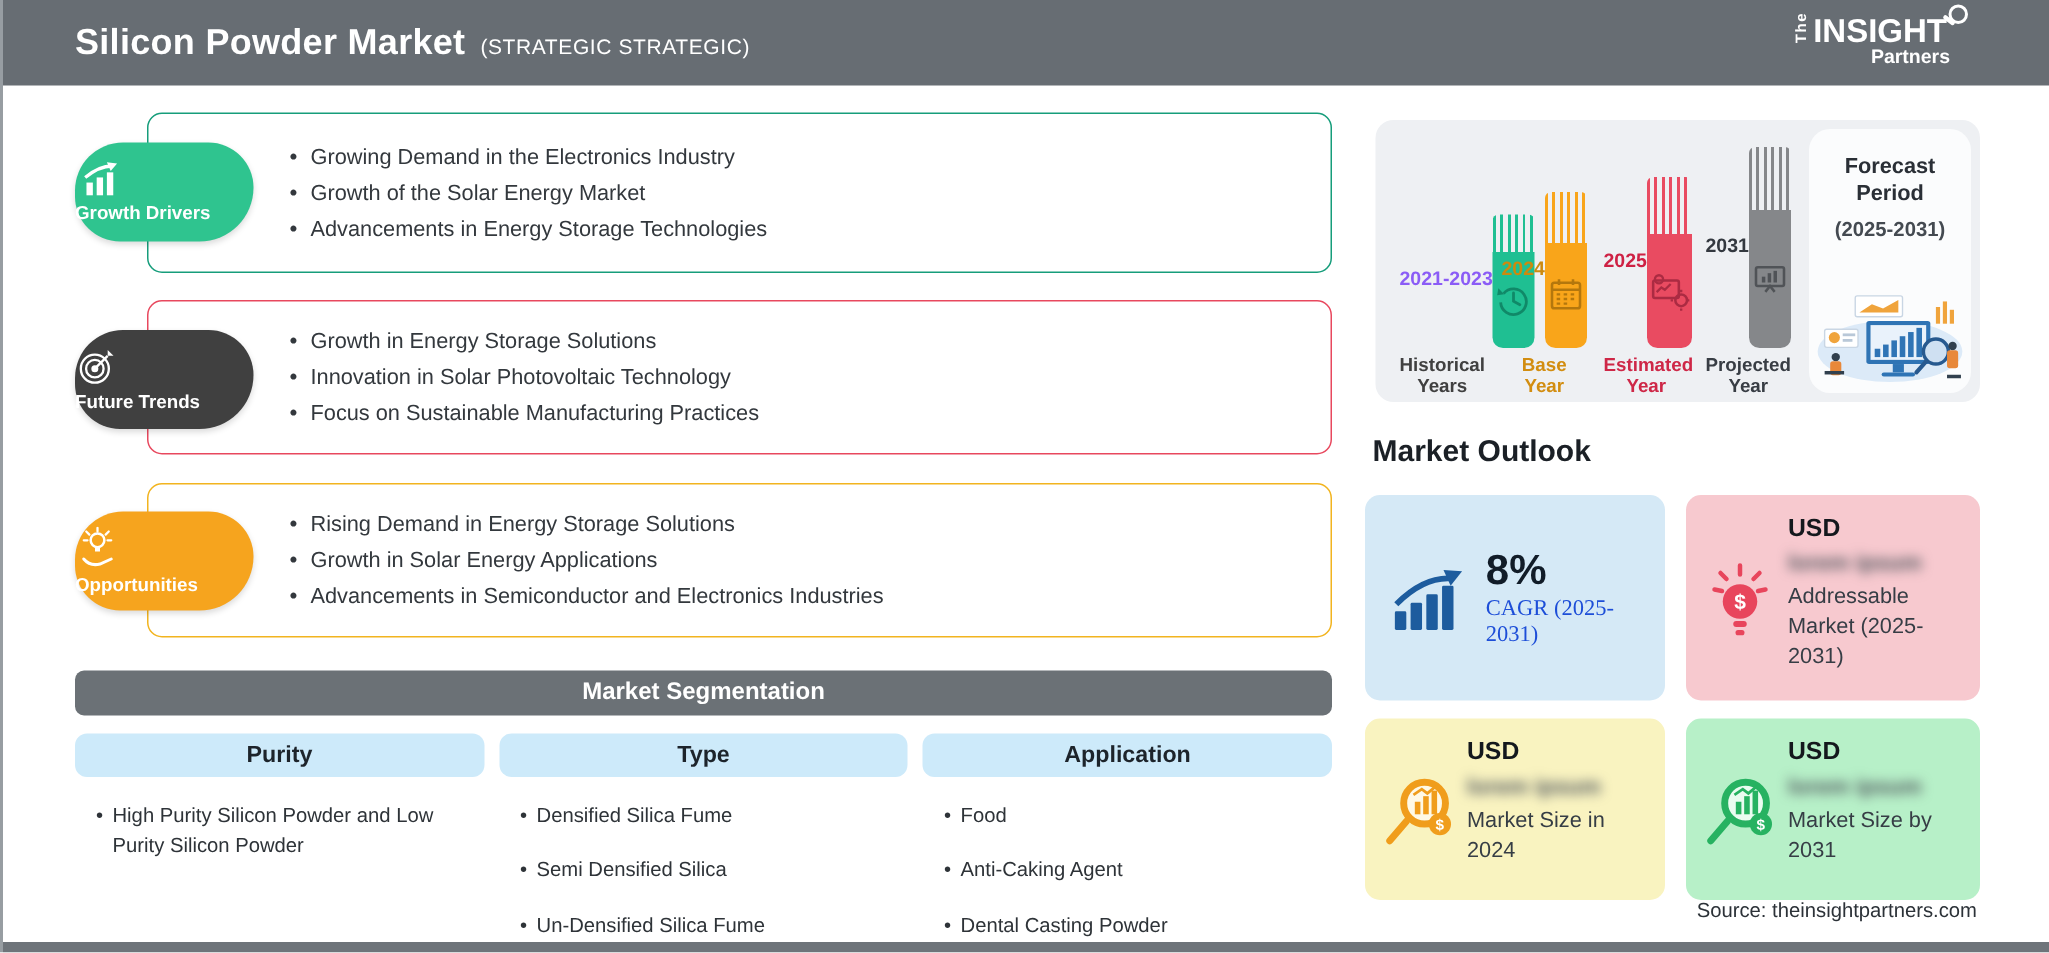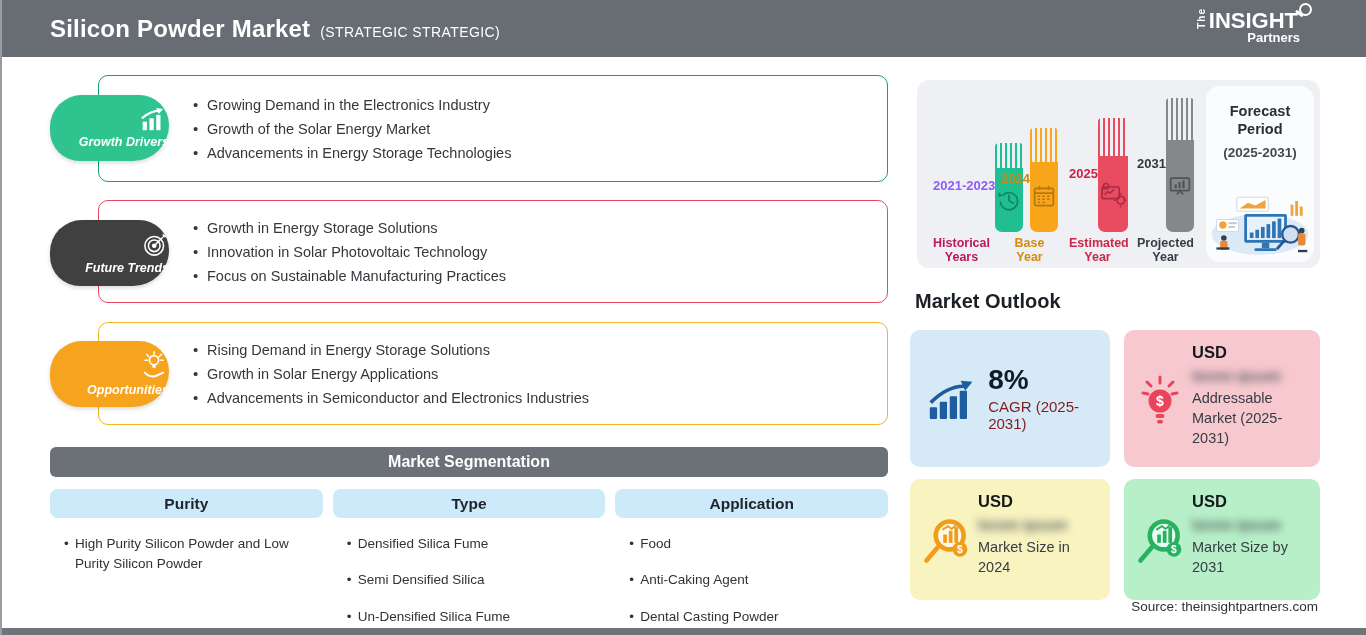--- a/index.html
+++ b/index.html
@@ -25,21 +25,21 @@
   .row-drivers { top:75px; height:107px; }
   .row-trends { top:200px; height:103px; }
   .row-opps { top:322px; height:103px; }
   .section-box { position:absolute; left:48px; right:0; top:0; bottom:0; border-radius:10px; background:#fff; display:flex; align-items:center; }
   .box-drivers { border:1.6px solid #169d7b; }
   .box-trends { border:1.6px solid #e8485e; }
   .box-opps { border:1.6px solid #f2b41f; }
   .section-box ul { list-style:none; padding-left:108px; }
   .section-box li { font-size:14.5px; color:#33383d; margin:8px 0; position:relative; }
   .section-box li::before { content:"•"; position:absolute; left:-14px; top:-1px; color:#33383d; font-size:15px; }
-  .badge { position:absolute; left:0; width:119px; height:66px; border-radius:32px 30px 36px 30px; display:flex; flex-direction:column; align-items:flex-end; justify-content:center; gap:2px; color:#fff; box-shadow:0 2px 4px rgba(0,0,0,.15);font-style:italic; }
+  .badge { position:absolute; left:0; width:119px; height:66px; border-radius:32px 30px 36px 30px; display:flex; flex-direction:column; align-items:flex-start; justify-content:center; gap:2px; color:#fff; box-shadow:0 2px 4px rgba(0,0,0,.15); }
   .badge-drivers { top:20px; background:#2fc48f; }
   .badge-trends { top:20px; background:#404040; }
   .badge-opps { top:19px; background:#f6a41e; }
   .badge-label { font-size:12.5px; font-weight:bold; }
 
   
   .seg-bar { position:absolute; left:48px; top:447px; width:838px; height:30px; background:#6b7176; border-radius:6px; display:flex; align-items:center; justify-content:center; color:#fff; font-size:16px; font-weight:bold; }
   .seg-cols { position:absolute; left:48px; top:489px; width:838px; display:flex; gap:10px; }
   .seg-col { flex:1; }
   .seg-head { height:29px; background:#cdeafa; border-radius:8px; display:flex; align-items:center; justify-content:center; font-size:15.5px; font-weight:bold; color:#1d242b; }
@@ -60,21 +60,21 @@
   .forecast-card { position:absolute; right:6px; top:6px; width:108px; height:176px; background:#fbfcfd; border-radius:14px; display:flex; flex-direction:column; align-items:center; padding-top:16px; }
   .forecast-title { font-size:14.5px; font-weight:bold; color:#2a2f36; text-align:center; line-height:1.25; }
   .forecast-range { font-size:13.5px; font-weight:bold; color:#444a51; margin-top:7px; }
   .forecast-illu { margin-top:auto; margin-bottom:4px; }
 
   
   .outlook-title { position:absolute; left:913px; top:290px; font-size:20px; font-weight:bold; color:#1b2026; }
   .card { position:absolute; border-radius:10px; }
   .card-blue { left:908px; top:330px; width:200px; height:137px; background:#d5e9f6; display:flex; align-items:center; padding-left:18px; gap:13px; }
   .cagr-value { font-size:28px; font-weight:bold; color:#111c28; line-height:1.1; }
-  .cagr-label { font-size:15px; color:#7f1d1d; margin-top:2px; }
+  .cagr-label { font-size:15px; color:#1d4ed8; margin-top:2px;font-family:Liberation Serif, serif; }
   .card-side { display:flex; padding:13px 12px 10px 10px; gap:6px; }
   .card-pink { left:1122px; top:330px; width:196px; height:137px; background:#f7c9cf; }
   .card-yellow { left:908px; top:479px; width:200px; height:121px; background:#f9f3c0; }
   .card-green { left:1122px; top:479px; width:196px; height:121px; background:#b7f0c8; }
   .card-icon-col { width:52px; display:flex; align-items:center; justify-content:center; flex-shrink:0; }
   .card-text-col { display:flex; flex-direction:column; }
   .card-currency { font-size:16.5px; font-weight:bold; color:#14181d; }
   .card-hidden { font-size:15px; font-weight:bold; color:#4e555c; filter:blur(4px); margin:5px 0 4px; white-space:nowrap; }
   .card-label { font-size:14.5px; color:#363d45; line-height:1.38; }
 
@@ -241,21 +241,21 @@
               <rect x="11" y="16" width="3" height="5" fill="#2e3236"></rect>
               <rect x="16" y="13" width="3" height="8" fill="#2e3236"></rect>
               <rect x="21" y="11" width="3" height="10" fill="#2e3236"></rect>
               <path d="M14 29 l4-5 4 5" fill="none" stroke="#2e3236" stroke-width="2.2"></path>
             </svg>
           </div>
         </div>
       </div>
     </div>
     <div class="tl-labels">
-      <div class="tl-label" style="color:#be185d"><span>Historical</span><br><span>Years</span></div>
+      <div class="tl-label" style="color:#404040"><span>Historical</span><br><span>Years</span></div>
       <div class="tl-label" style="color:#d28d10"><span>Base</span><br><span>Year</span></div>
       <div class="tl-label" style="color:#ce2747"><span>Estimated</span><br><span>Year</span></div>
       <div class="tl-label" style="color:#383d44"><span>Projected</span><br><span>Year</span></div>
     </div>
     <div class="forecast-card">
       <div class="forecast-title"><span>Forecast</span><br><span>Period</span></div>
       <div class="forecast-range">(2025-2031)</div>
       <svg class="forecast-illu" width="102" height="64" viewBox="0 0 110 66">
         <ellipse cx="55" cy="42" rx="52" ry="22" fill="#dceaf8"></ellipse>
         <rect x="30" y="2" width="34" height="15" rx="1.5" fill="#fff" stroke="#c9d6e4"></rect>

